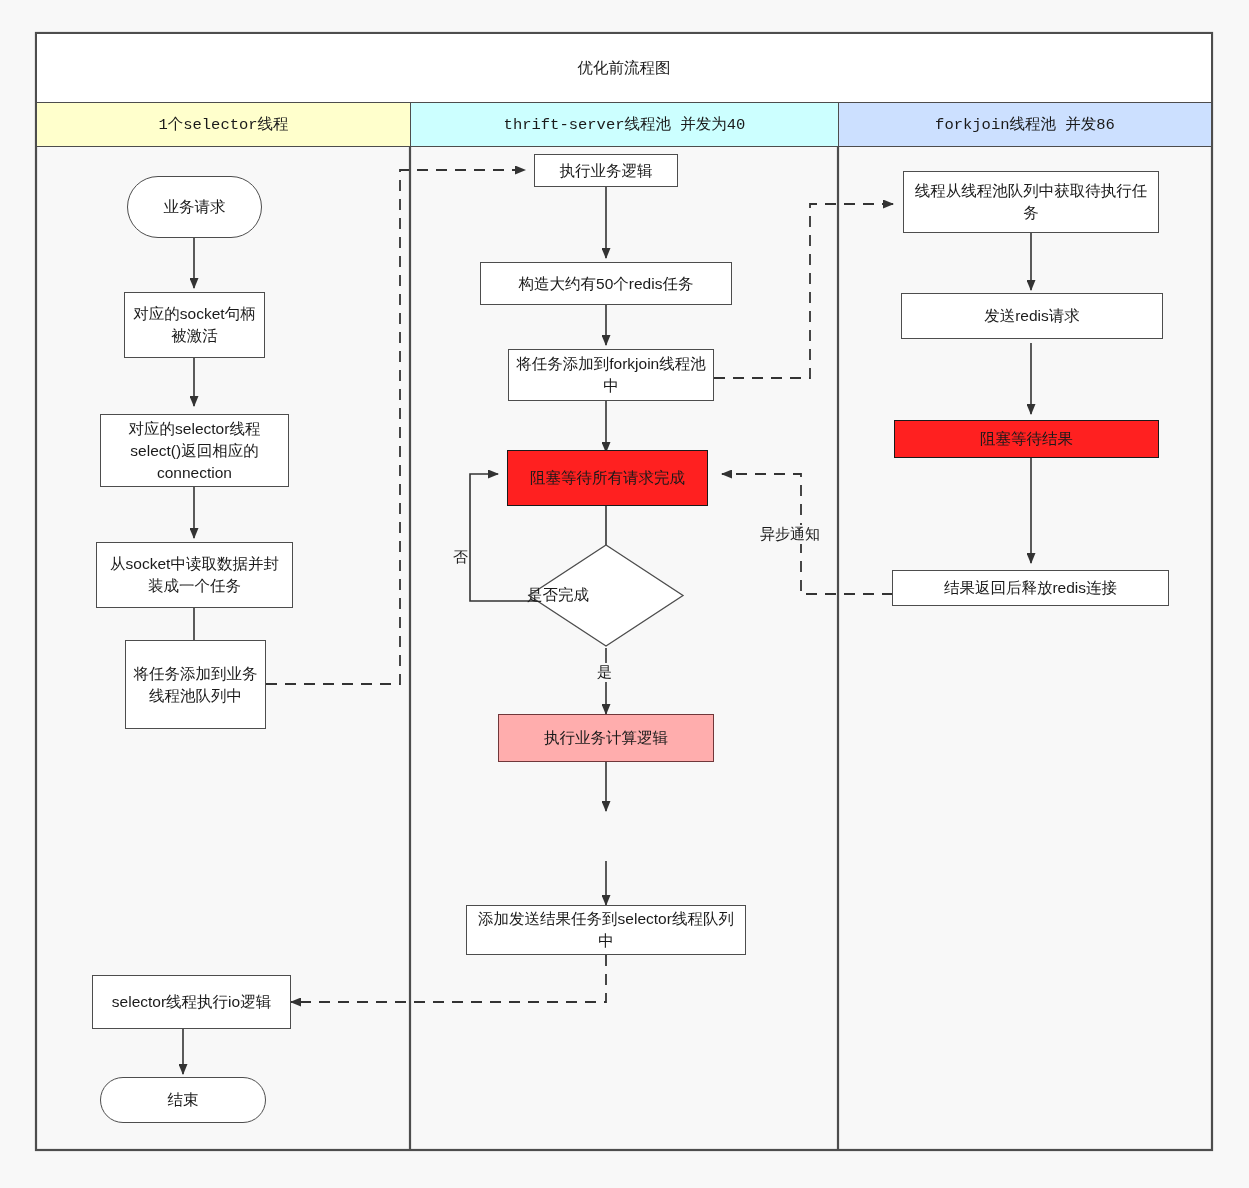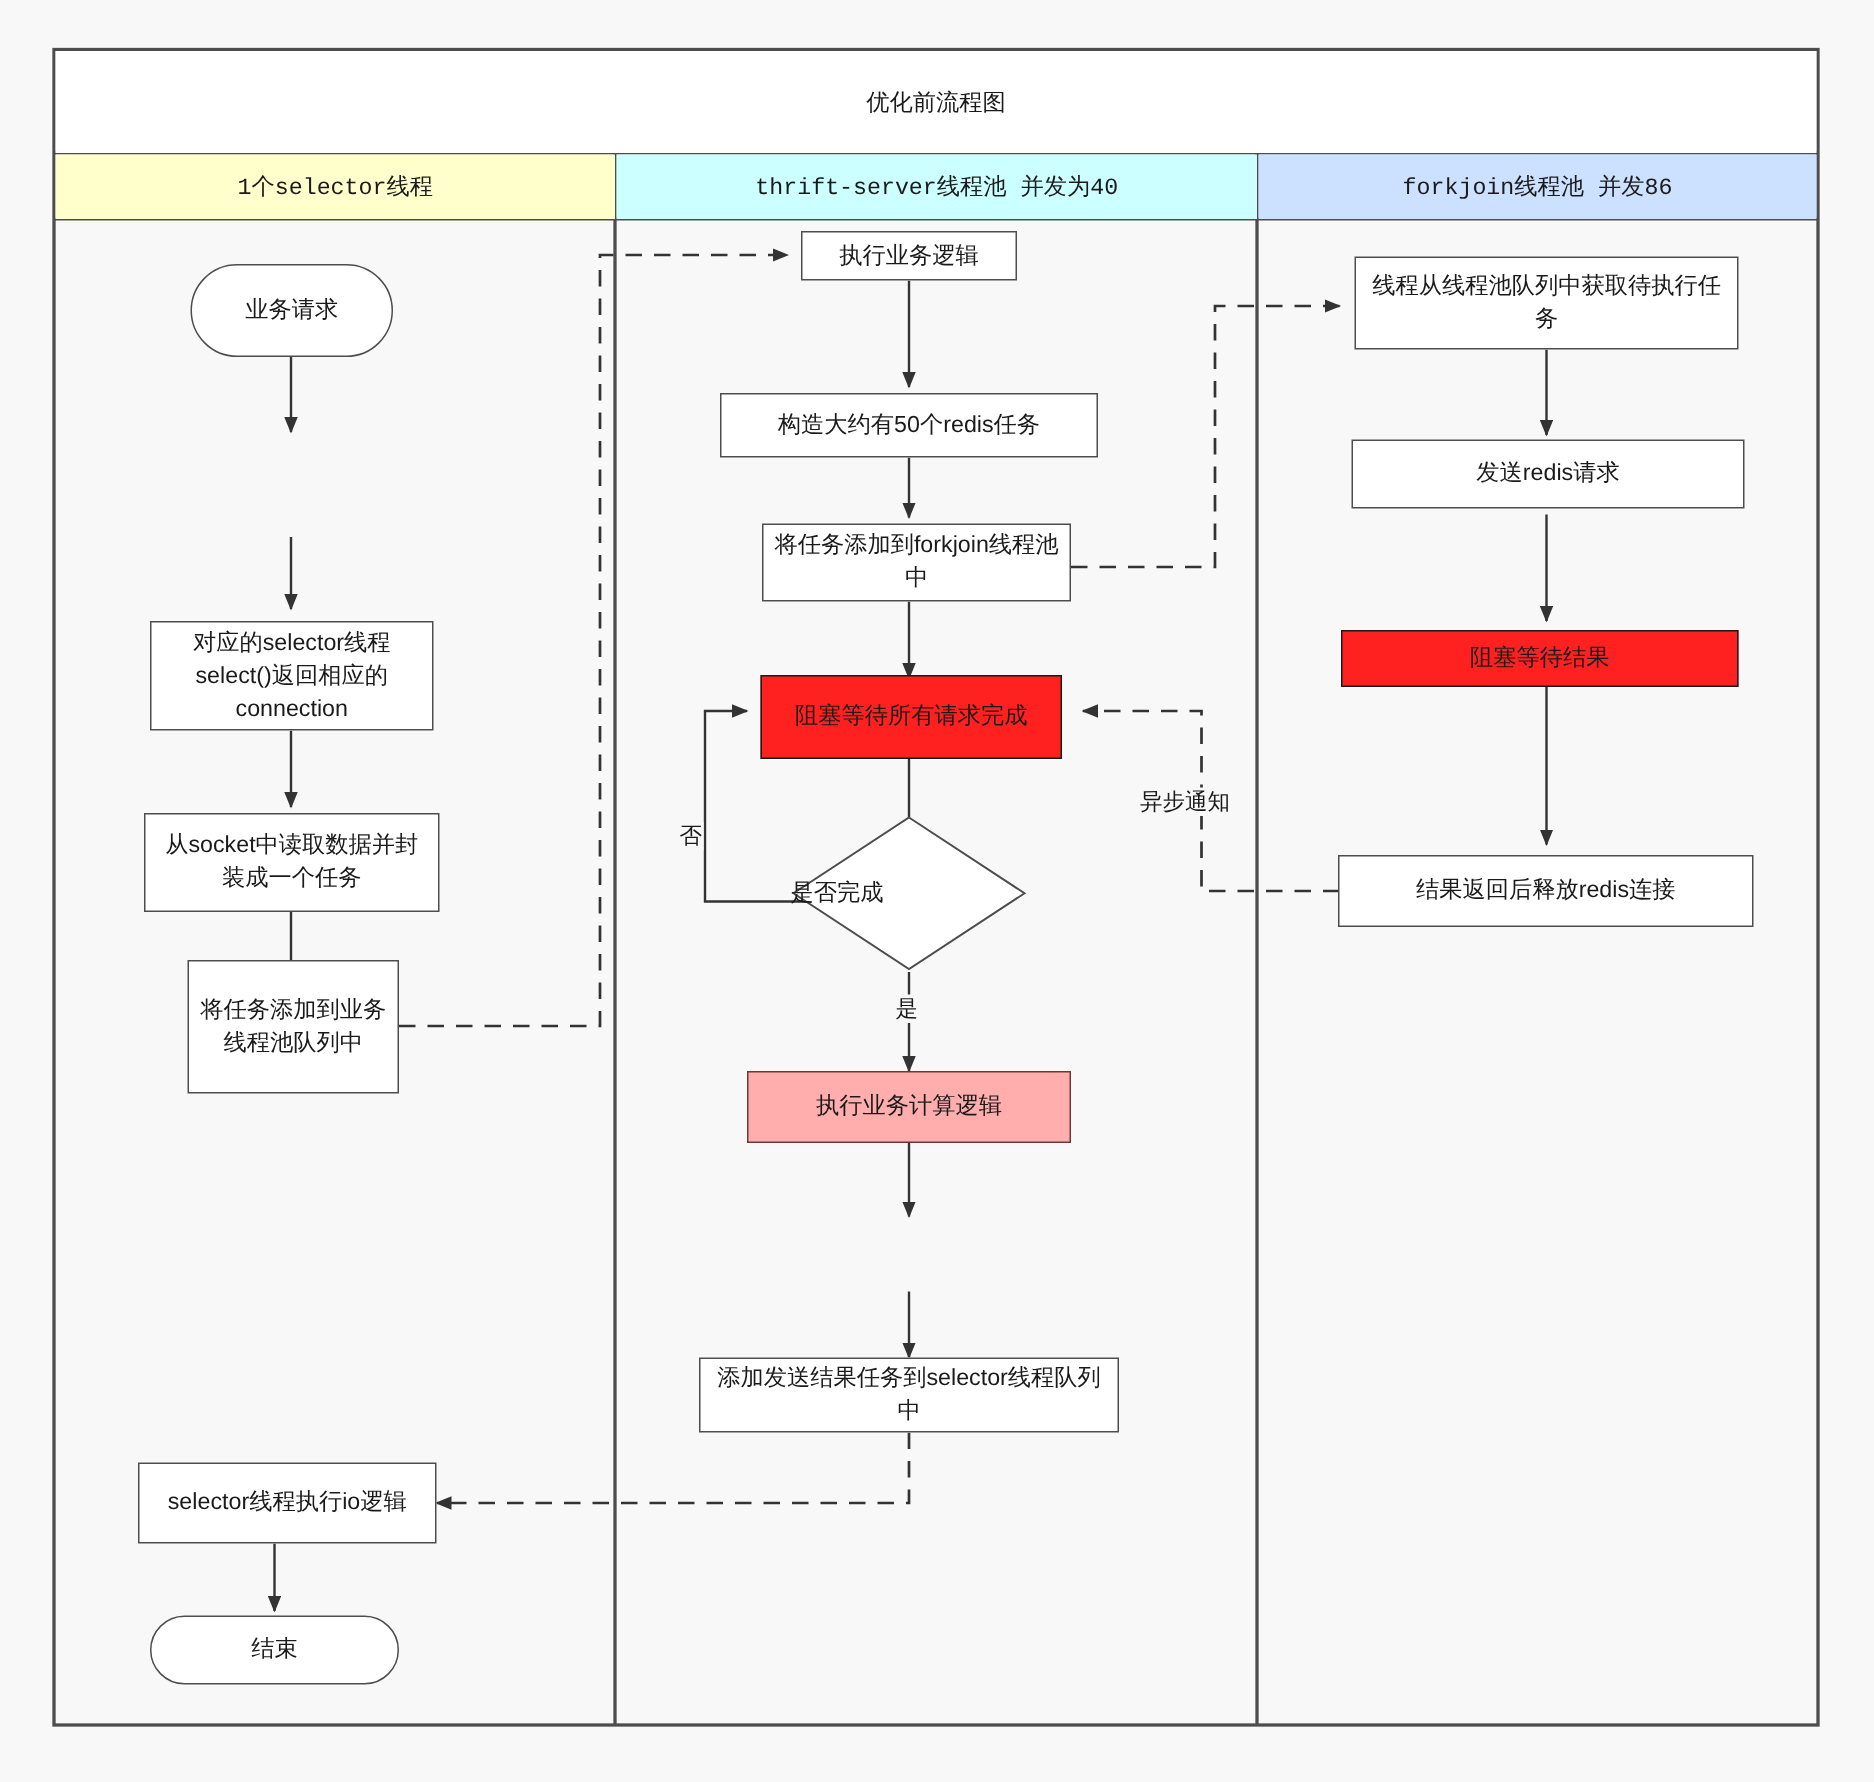--- a/index.html
+++ b/index.html
@@ -153,20 +153,21 @@
   </svg>
 
   <div id="frame-title" style="left:37px; top:34px; width:1174px; height:68px;">优化前流程图</div>
 
   <div class="lane-header" style="left:37px; top:103px; width:373px; height:43px; background:#ffffcc;">1个selector线程</div>
   <div class="lane-header" style="left:411px; top:103px; width:427px; height:43px; background:#ccffff;">thrift-server线程池 并发为40</div>
   <div class="lane-header" style="left:839px; top:103px; width:372px; height:43px; background:#cce0ff;">forkjoin线程池 并发86</div>
 
   <div class="node rounded" style="left:127px; top:176px; width:135px; height:62px;">业务请求</div>
 
+  <div class="node" style="left:124px; top:292px; width:141px; height:66px;">对应的socket句柄被激活</div>
 
   <div class="node" style="left:100px; top:414px; width:189px; height:73px;">对应的selector线程select()返回相应的connection</div>
 
   <div class="node" style="left:96px; top:542px; width:197px; height:66px;">从socket中读取数据并封装成一个任务</div>
 
   <div class="node" style="left:125px; top:640px; width:141px; height:89px;">将任务添加到业务线程池队列中</div>
 
   <div class="node" style="left:92px; top:975px; width:199px; height:54px;">selector线程执行io逻辑</div>
 
   <div class="node rounded" style="left:100px; top:1077px; width:166px; height:46px;">结束</div>
@@ -190,19 +191,19 @@
 
 
   <div class="node" style="left:466px; top:905px; width:280px; height:50px;">添加发送结果任务到selector线程队列中</div>
 
   <div class="node" style="left:903px; top:171px; width:256px; height:62px;">线程从线程池队列中获取待执行任务</div>
 
   <div class="node" style="left:901px; top:293px; width:262px; height:46px;">发送redis请求</div>
 
   <div class="node danger" style="left:894px; top:420px; width:265px; height:38px;">阻塞等待结果</div>
 
-  <div class="node" style="left:892px; top:570px; width:277px; height:48px;">结果返回后释放redis连接</div>
+  <div class="node" style="left:892px; top:570px; width:277px; height:36px;">结果返回后释放redis连接</div>
 
   <div class="edge-label" style="left:452px; top:548px;">否</div>
   <div class="edge-label" style="left:596px; top:663px;">是</div>
   <div class="edge-label" style="left:759px; top:525px;">异步通知</div>
 
 </div>
 
 </body></html>

